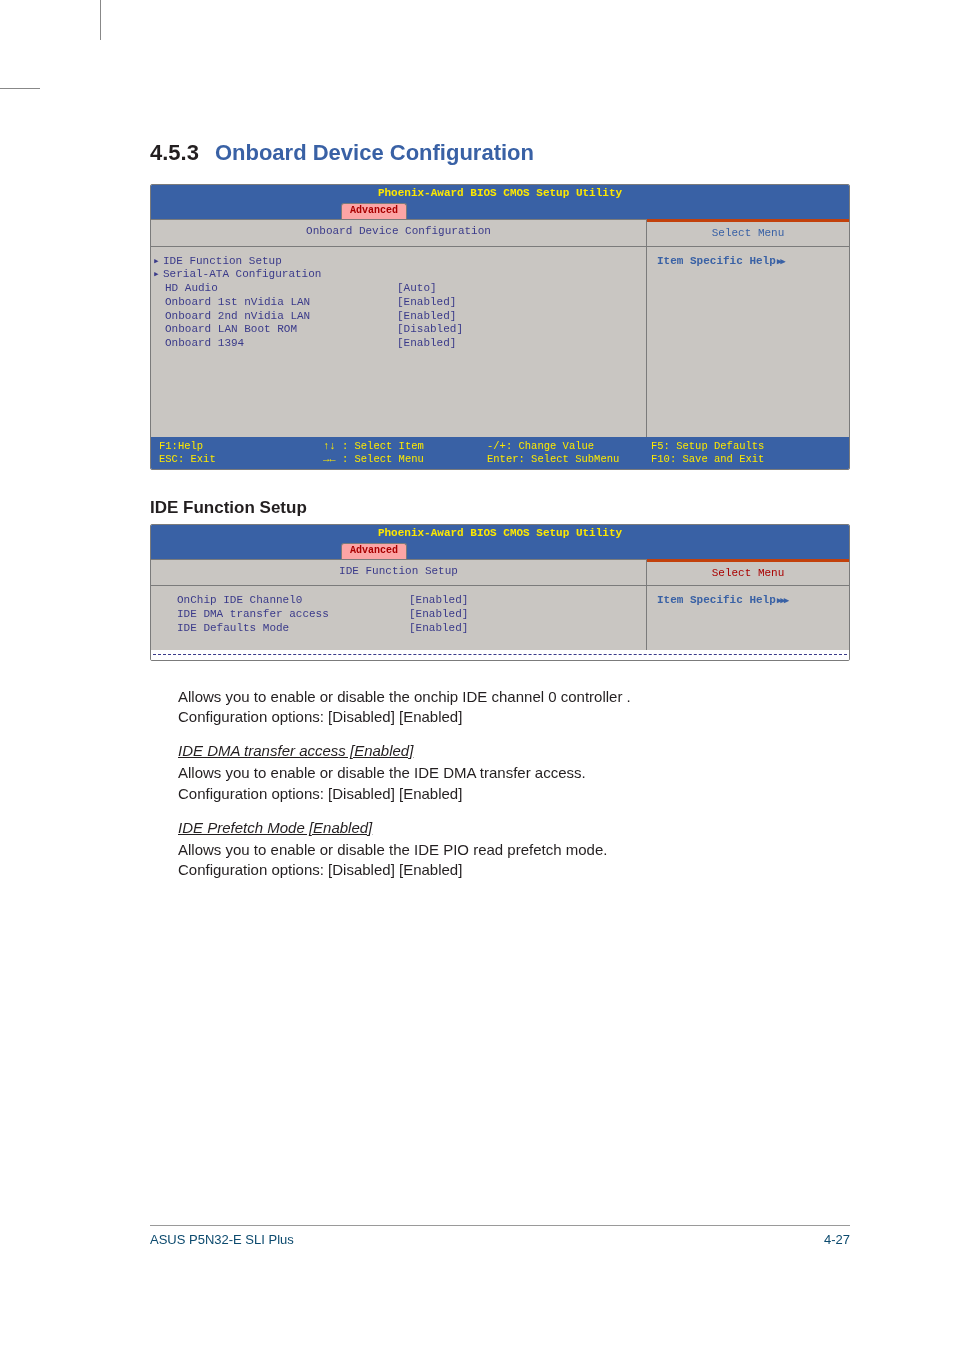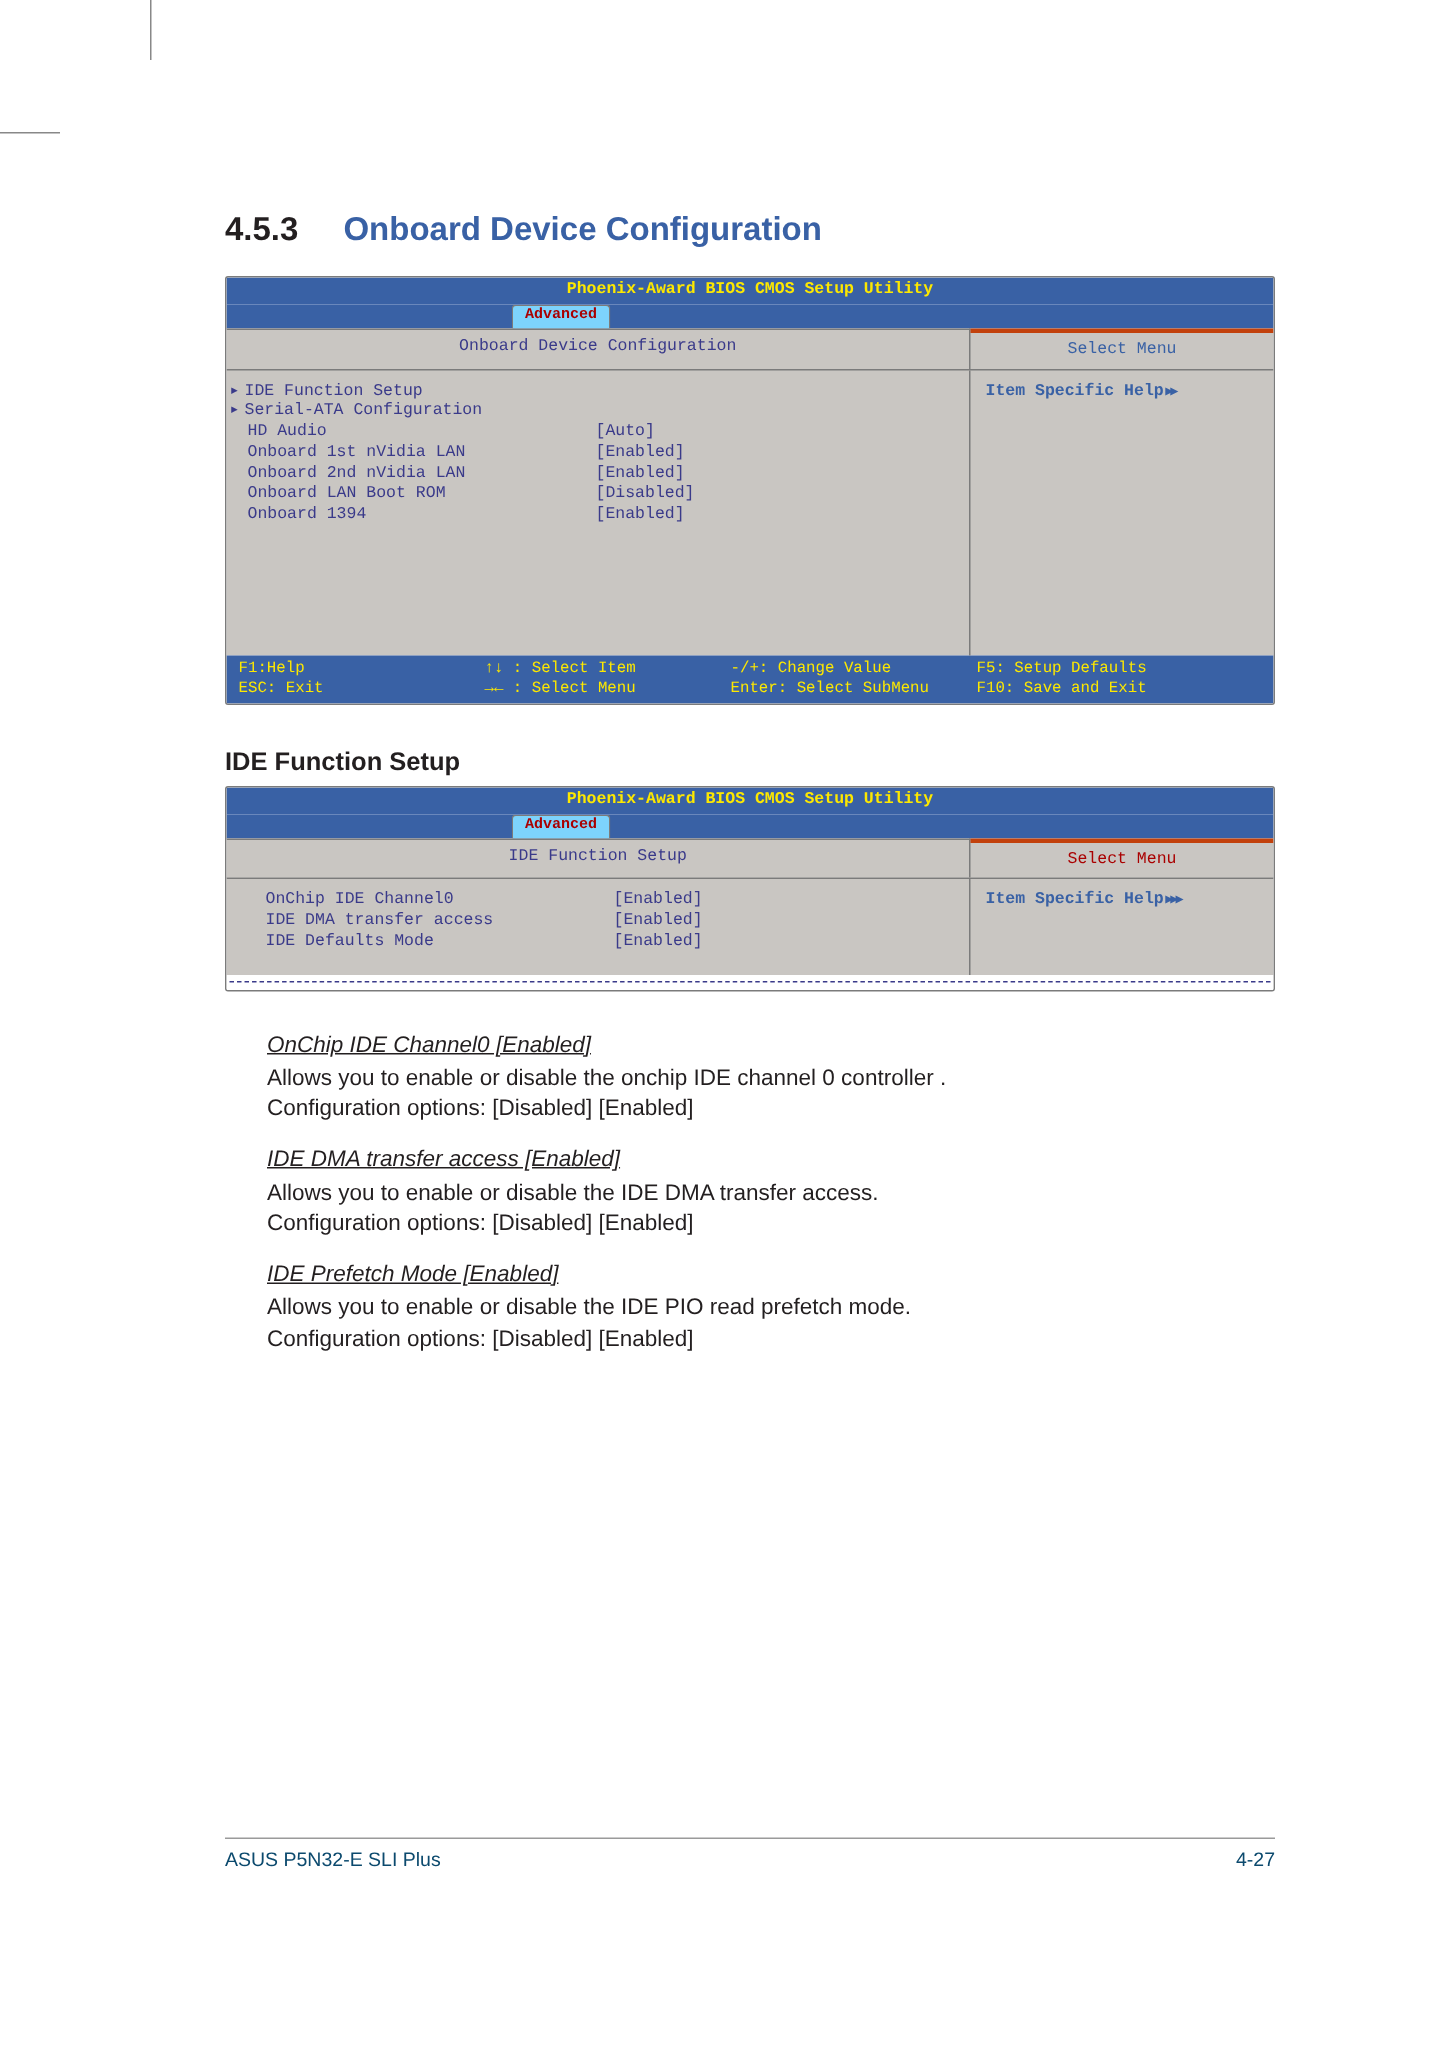--- a/index.html
+++ b/index.html
@@ -20,21 +20,21 @@
   position: absolute;
   left: 150px;
   top: 140px;
   width: 700px;
 }
 
 
 .sec-heading {
   display: flex;
   align-items: baseline;
-  gap: 30px;
+  gap: 16px;
   margin-bottom: 18px;
 }
 .sec-num { font-size: 22px; font-weight: 700; color: #231f20; }
 .sec-title { font-size: 22px; font-weight: 700; color: #3961a5; }
 
 
 .bios-frame {
   border: 1px solid #7b7b7b;
   border-radius: 2px;
   overflow: hidden;
@@ -55,21 +55,21 @@
 }
 
 
 .bios-tabs {
   background: #3961a5;
   display: flex;
   padding-left: 190px;
   height: 16px;
 }
 .bios-tab {
-  background: #7dd3fc;
+  background: #fca5a5;
   border: 1px solid #7b7b7b;
   border-bottom: none;
   padding: 1px 8px 0;
   font-size: 10px;
   color: #a00;
   border-radius: 3px 3px 0 0;
   font-weight: 700;
 }
 
 
@@ -268,21 +268,20 @@
       <div class="bios-body-right">
         <span>Item Specific Help</span><span class="chev3"></span>
       </div>
     </div>
     <div class="dashed-wrap">
         <div class="dashed-bottom"></div>
       </div>
   </div>
 
   <div class="body-block">
-    <span class="u">OnChip IDE Channel0 [Enabled]</span>
     <span>Allows you to enable or disable the onchip IDE channel 0 controller .</span><br>
     <span>Configuration options: [Disabled] [Enabled]</span>
   </div>
 
   <div class="body-block">
     <span class="u">IDE DMA transfer access [Enabled]</span>
     <span>Allows you to enable or disable the IDE DMA transfer access.</span><br>
     <span>Configuration options: [Disabled] [Enabled]</span>
   </div>
 

